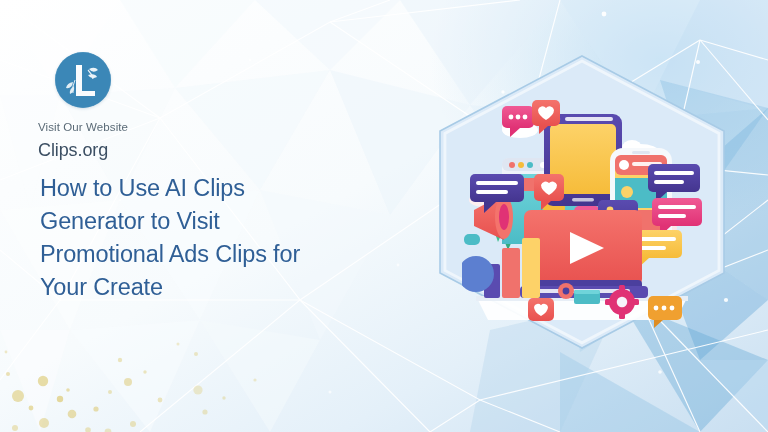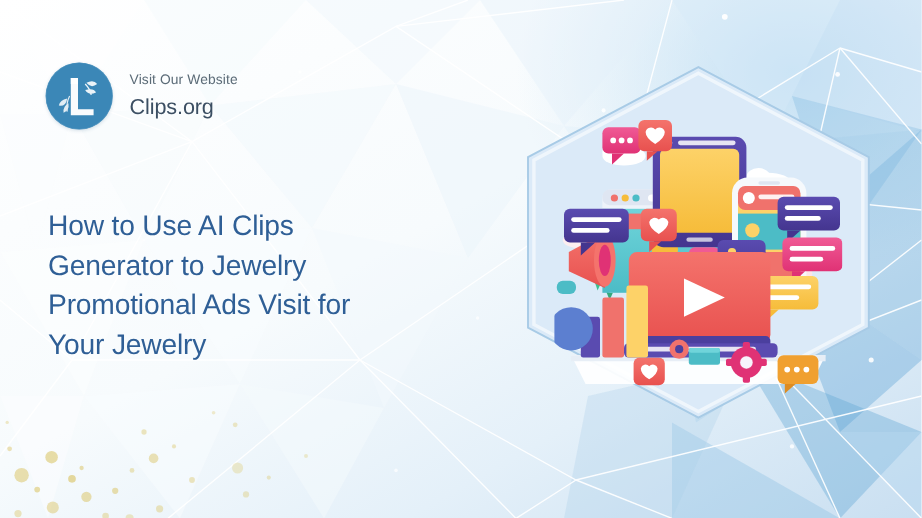--- a/index.html
+++ b/index.html
@@ -30,20 +30,21 @@
 
   
   .brand {
     position: absolute;
     left: 38px;
     top: 52px;
     display: flex;
     align-items: center;
     gap: 14px;
     z-index: 8;
+    flex-direction: column;
   }
   .logo-mark {
     width: 56px;
     height: 56px;
     border-radius: 50%;
     background: radial-gradient(circle at 34% 28%, #4596c4 0%, #3b87b7 45%, #3a81b0 100%);
     box-shadow: 0 1px 3px rgba(40,90,130,.18);
     display: block;
     flex: 0 0 auto;
   }
@@ -246,23 +247,23 @@
       </g>
     </svg>
     <div class="brand-text">
       <span class="brand-kicker">Visit Our Website</span>
       <span class="brand-name">Clips.org</span>
     </div>
   </div>
 
   <h1 class="headline">
     <span class="ln">How to Use AI Clips</span>
-    <span class="ln">Generator to Jewelry</span>
-    <span class="ln">Promotional Ads Visit for</span>
-    <span class="ln">Your Jewelry</span>
+    <span class="ln">Generator to Visit</span>
+    <span class="ln">Promotional Ads Clips for</span>
+    <span class="ln">Your Create</span>
   </h1>
 
   <div class="hex-wrap">
     <svg class="hex-svg" viewBox="0 0 300 300">
       <polygon points="150,4 292,79 292,221 150,296 8,221 8,79" fill="#dbeaf8" stroke="#a8cbe6" stroke-width="1.6"></polygon>
       <polygon points="150,4 292,79 292,221 150,296 8,221 8,79" fill="none" stroke="#ffffff" stroke-opacity=".55" stroke-width="3" transform="scale(.965) translate(5.4,5.4)"></polygon>
     </svg>
 
     <svg class="illus" viewBox="0 0 240 250">
       <defs>

